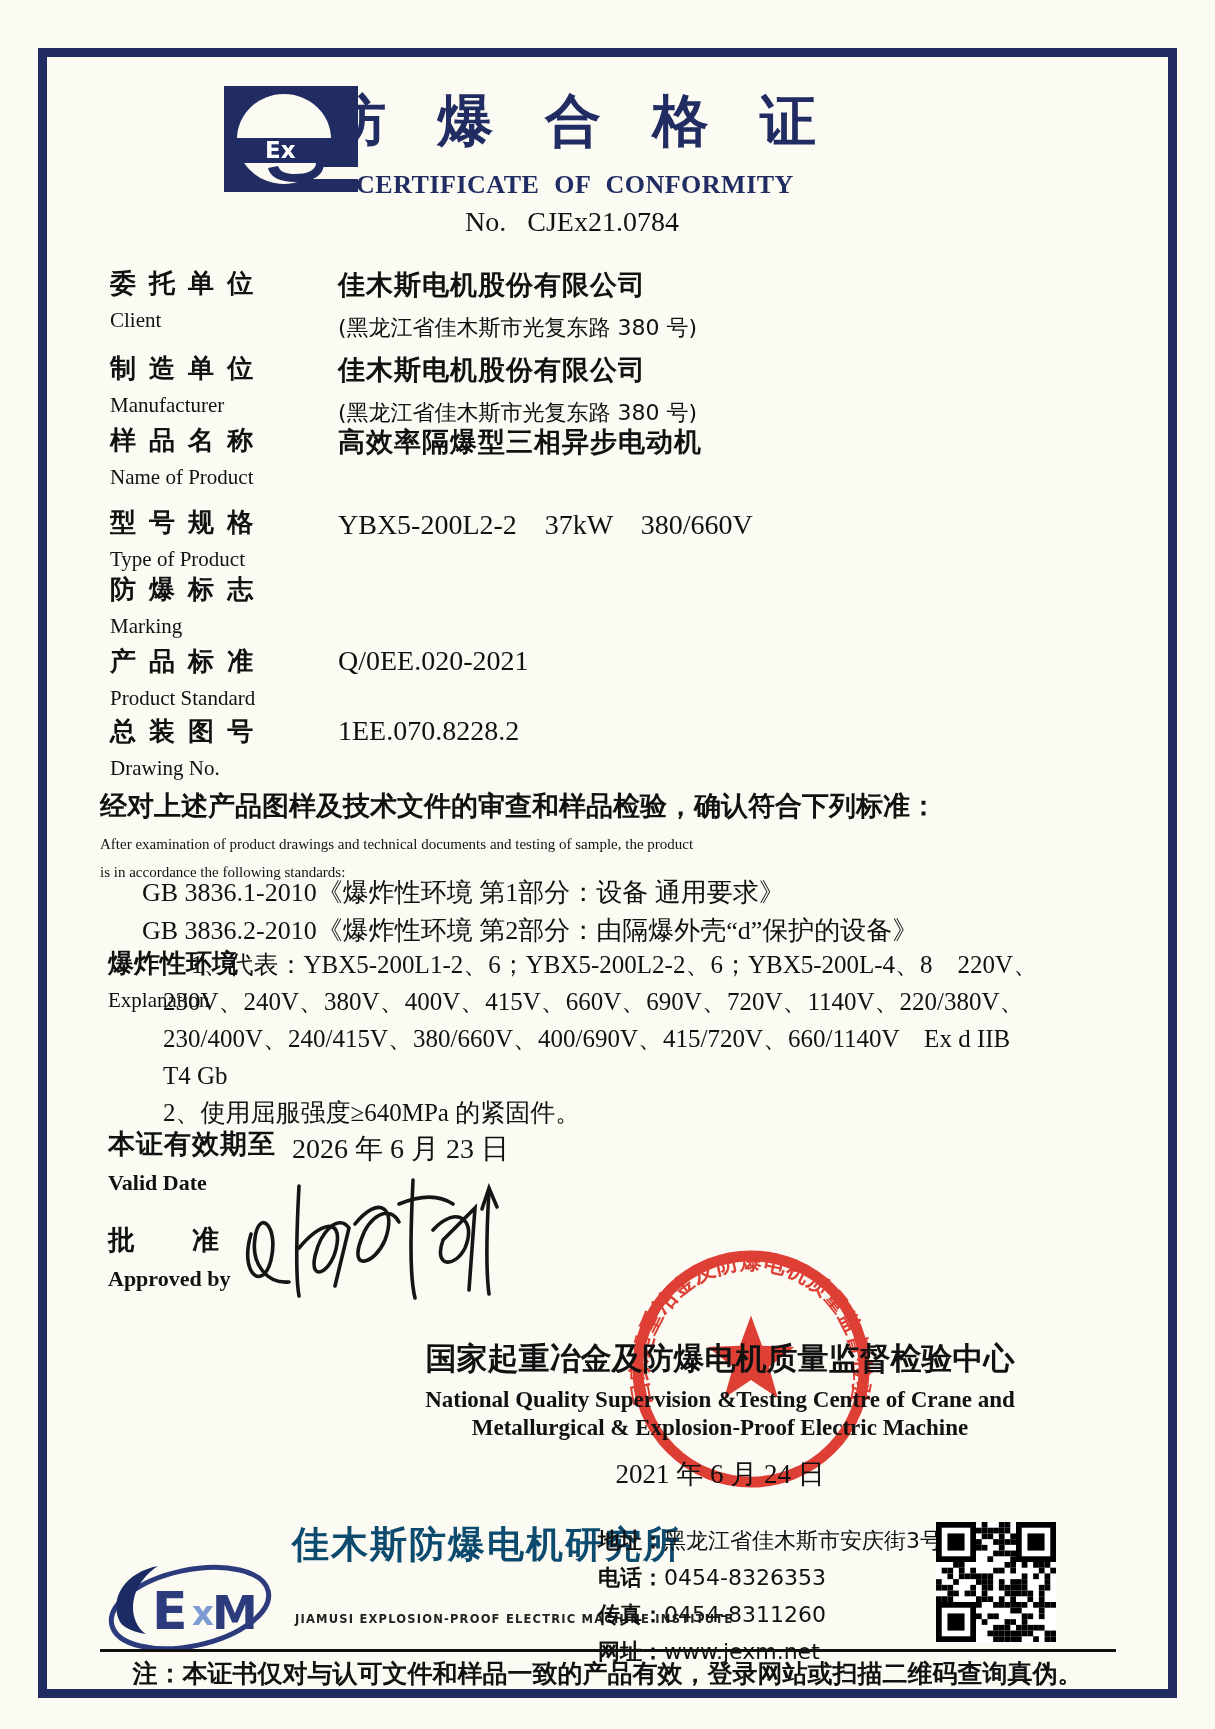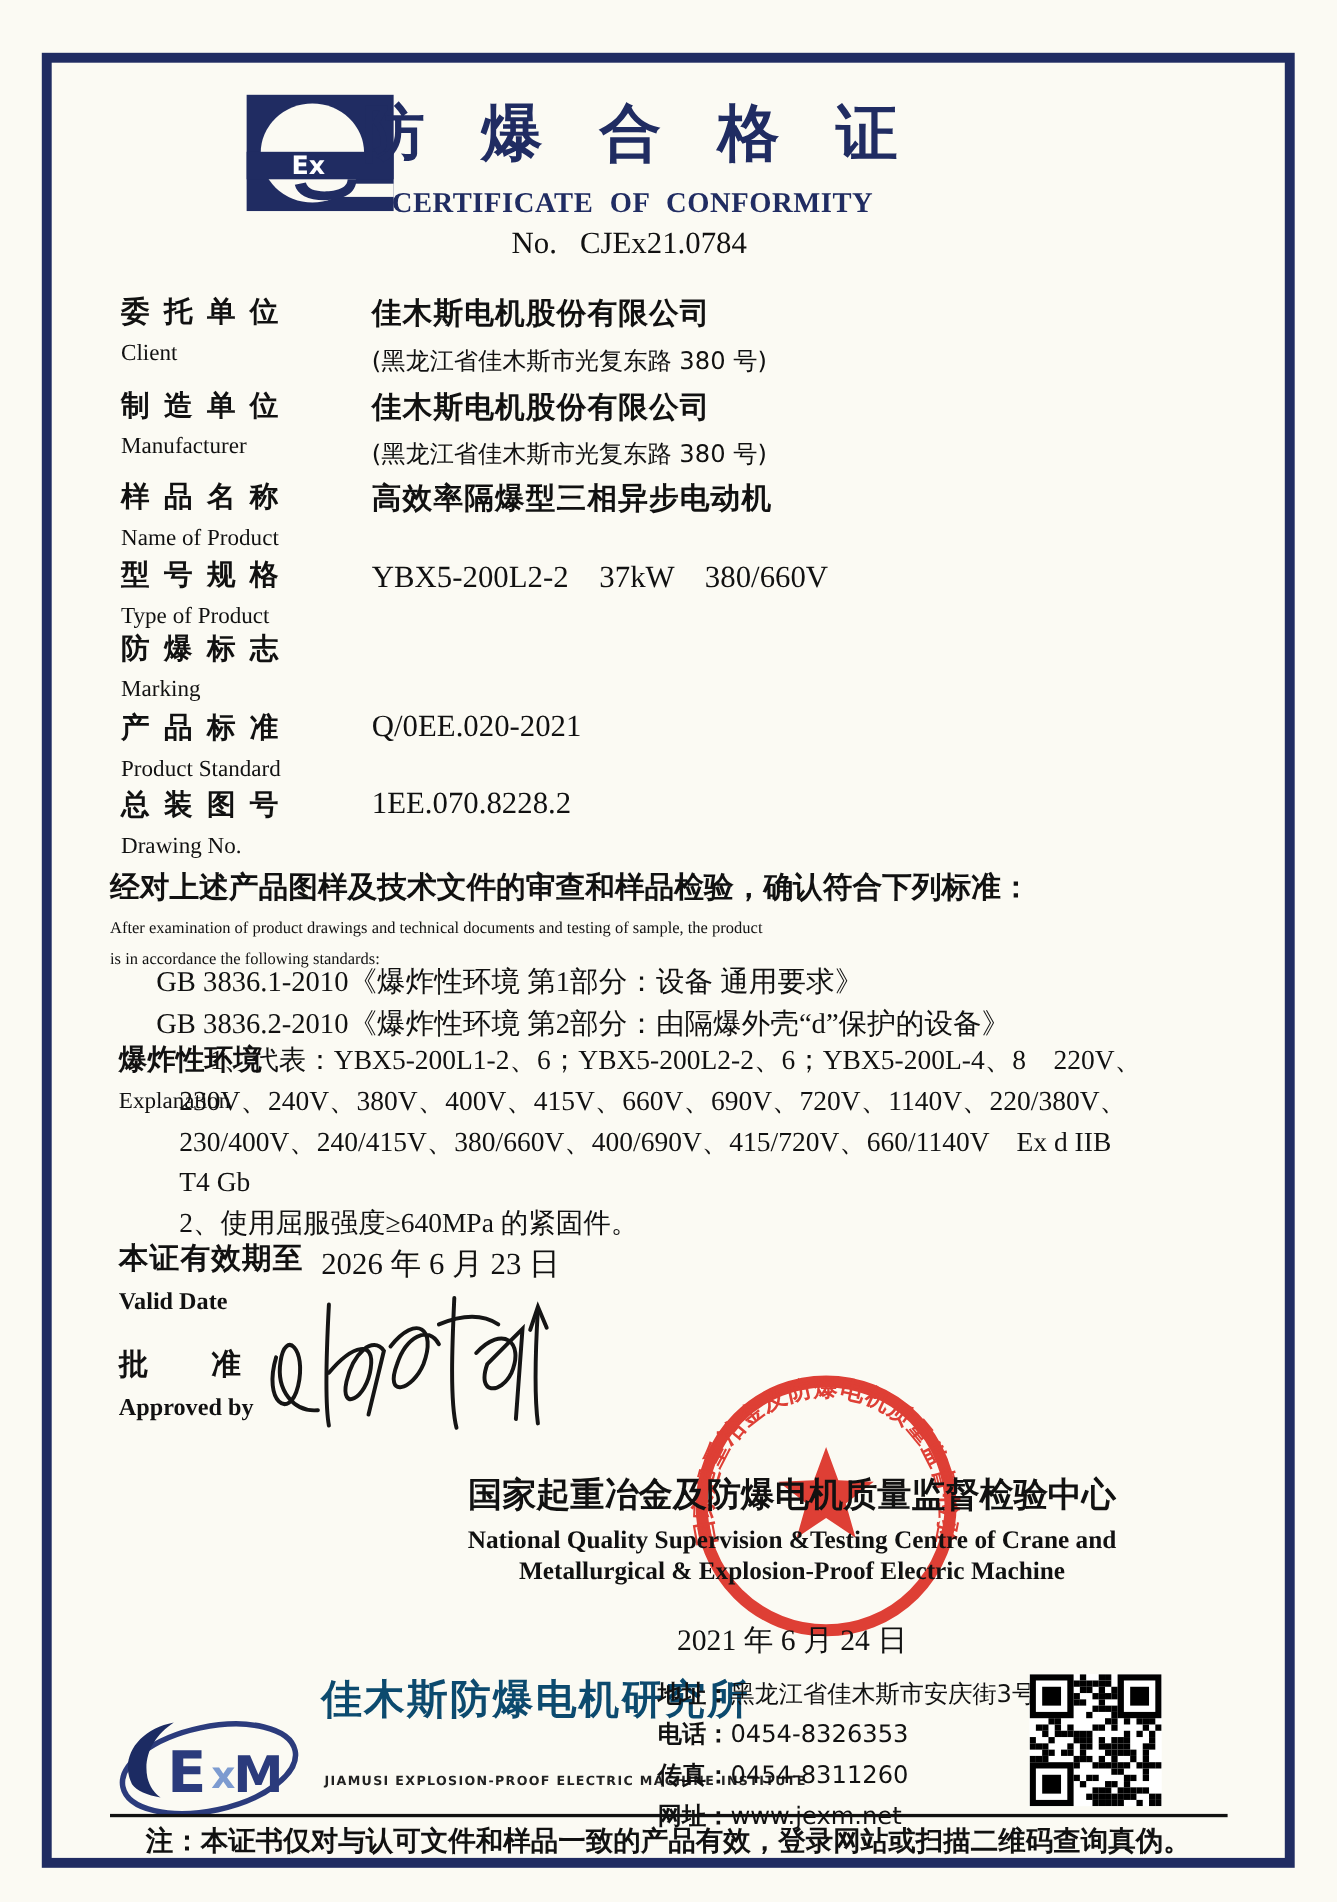--- a/index.html
+++ b/index.html
@@ -18,21 +18,21 @@
            font-family:"Liberation Serif","DejaVu Serif",serif;font-size:28px;color:#111;word-spacing:14px;}
   
   .field-row{left:110px;width:1010px;display:flex;}
   .f-label{width:228px;flex:0 0 228px;}
   .f-cn{font-size:26px;font-weight:bold;color:#111;letter-spacing:2px;white-space:nowrap;}
   .f-en{margin-top:7px;font-family:"Liberation Serif","DejaVu Serif",serif;font-size:21px;color:#111;}
   .f-value{padding-top:1px;}
   .cnv{font-size:27px;font-weight:bold;color:#111;letter-spacing:1px;white-space:nowrap;}
   .env{font-family:"Liberation Serif","DejaVu Serif",serif;font-size:28px;color:#111;white-space:nowrap;}
   .f-v2{margin-top:10px;font-size:22px;color:#111;white-space:nowrap;}
-  .fr0{top:266px;} .fr1{top:351px;} .fr2{top:434px;} .fr3{top:505px;}
+  .fr0{top:266px;} .fr1{top:351px;} .fr2{top:423px;} .fr3{top:505px;}
   .fr4{top:572px;} .fr5{top:644px;} .fr6{top:714px;}
   
   .stmt{left:100px;top:788px;width:1020px;}
   .stmt-cn{font-size:27px;font-weight:bold;color:#111;white-space:nowrap;}
   .stmt-en{margin-top:6px;font-family:"Liberation Serif","DejaVu Serif",serif;font-size:15px;line-height:28px;color:#111;}
   .standards{left:100px;top:874px;width:1020px;}
   .std-line{padding-left:42px;font-family:"Liberation Serif","DejaVu Serif",serif;
             font-size:26px;line-height:38px;color:#111;white-space:nowrap;font-weight:500;}
   
   .exp-label{left:108px;top:946px;}
@@ -48,21 +48,21 @@
   .v-en{margin-top:8px;font-family:"Liberation Serif","DejaVu Serif",serif;font-size:22px;font-weight:bold;color:#111;}
   .valid-value{left:292px;top:1130px;font-family:"Liberation Serif","DejaVu Serif",serif;font-size:28px;color:#111;}
   .appr-label{left:108px;top:1222px;}
   .signature{left:235px;top:1162px;width:320px;height:165px;z-index:3;}
   
   .seal{left:622px;top:1240px;width:258px;height:258px;z-index:1;opacity:.93;}
   .centre-block{left:340px;top:1338px;width:760px;text-align:center;z-index:2;}
   .centre-cn{font-size:31px;font-weight:bold;color:#111;white-space:nowrap;}
   .centre-en{margin-top:6px;font-family:"Liberation Serif","DejaVu Serif",serif;
              font-size:23px;font-weight:bold;line-height:28px;color:#111;white-space:nowrap;}
-  .issue-date{margin-top:31px;font-family:"Liberation Serif","DejaVu Serif",serif;font-size:27px;color:#111;}
+  .issue-date{margin-top:14px;font-family:"Liberation Serif","DejaVu Serif",serif;font-size:27px;color:#111;}
   
   .inst-logo{left:102px;top:1556px;width:178px;height:100px;}
   .inst-cn{left:292px;top:1520px;font-size:37px;font-weight:bold;color:#0c4a6e;letter-spacing:2px;white-space:nowrap;}
   .inst-en{left:295px;top:1612px;font-size:11.5px;font-weight:bold;letter-spacing:1.2px;color:#222;white-space:nowrap;}
   .contacts{left:598px;top:1522px;}
   .c-row{font-size:22px;line-height:37px;color:#111;white-space:nowrap;}
   .c-row b{font-weight:bold;}
   .qr{left:936px;top:1522px;width:120px;height:120px;background:#fff;}
   .rule{left:100px;top:1649px;width:1016px;height:3px;background:#111;}
   .note{left:38px;top:1657px;width:1139px;text-align:center;font-size:25px;font-weight:bold;color:#111;white-space:nowrap;}

